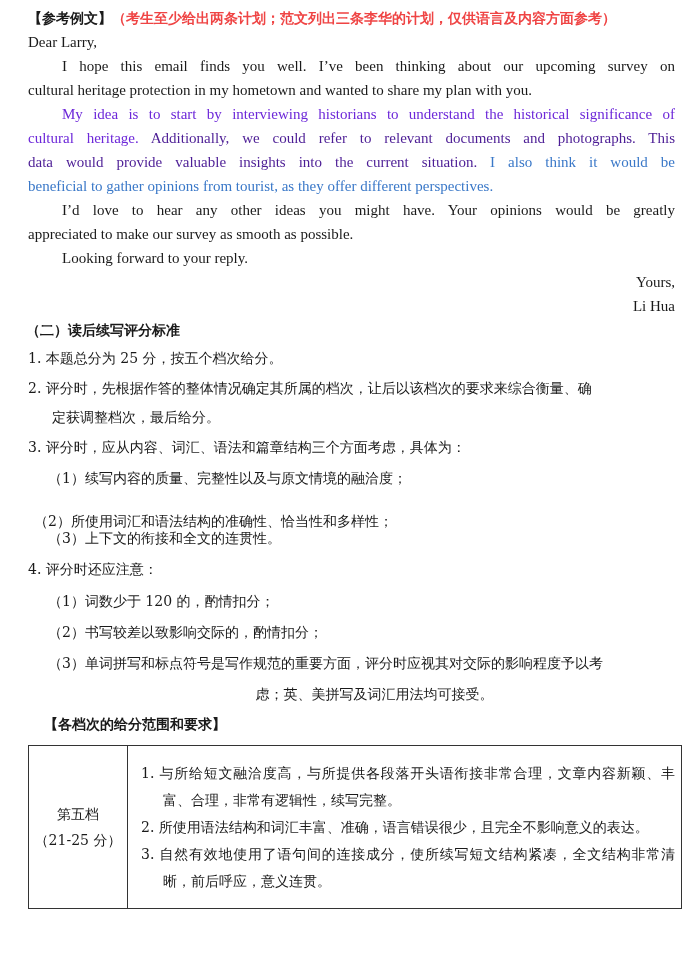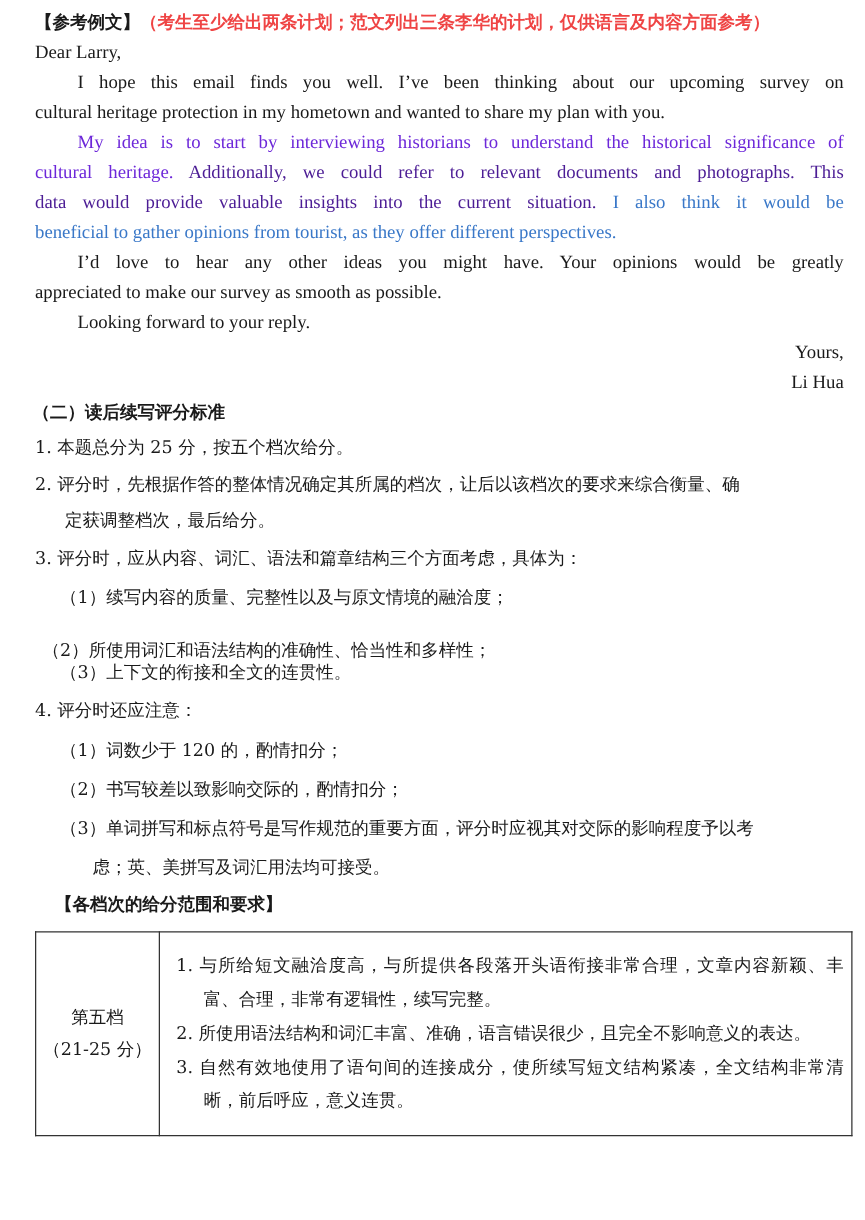--- a/index.html
+++ b/index.html
@@ -66,21 +66,21 @@
 </div>
 <div class="line cn" style="top:464px; left:48px; line-height:28px;">（1）续写内容的质量、完整性以及与原文情境的融洽度；</div>
 <div class="line cn" style="top:494px; left:34px; line-height:28px;margin-top:13px;">（2）所使用词汇和语法结构的准确性、恰当性和多样性；</div>
 <div class="line cn" style="top:524px; left:48px; line-height:28px;">（3）上下文的衔接和全文的连贯性。</div>
 <div class="line cn" style="top:555px; line-height:28px;">
   <span>4.</span>&nbsp;<span>评分时还应注意：</span>
 </div>
 <div class="line cn" style="top:587px; left:48px; line-height:28px;">（1）词数少于 120 的，酌情扣分；</div>
 <div class="line cn" style="top:618px; left:48px; line-height:28px;">（2）书写较差以致影响交际的，酌情扣分；</div>
 <div class="line cn" style="top:649px; left:48px; line-height:28px;">（3）单词拼写和标点符号是写作规范的重要方面，评分时应视其对交际的影响程度予以考</div>
-<div class="line cn" style="top:680px; left:74px; line-height:28px;">虑；英、美拼写及词汇用法均可接受。</div>
+<div class="line cn" style="top:680px; left:74px; line-height:28px;text-align:center;">虑；英、美拼写及词汇用法均可接受。</div>
 
 <div class="line bold" style="top:712px; left:44px; font-size:14px;">【各档次的给分范围和要求】</div>
 
 <table class="grade">
   <tbody>
   <tr style="height:163px;">
     <td class="col1">
       <div>第五档</div>
       <div>（21-25 分）</div>
     </td>

